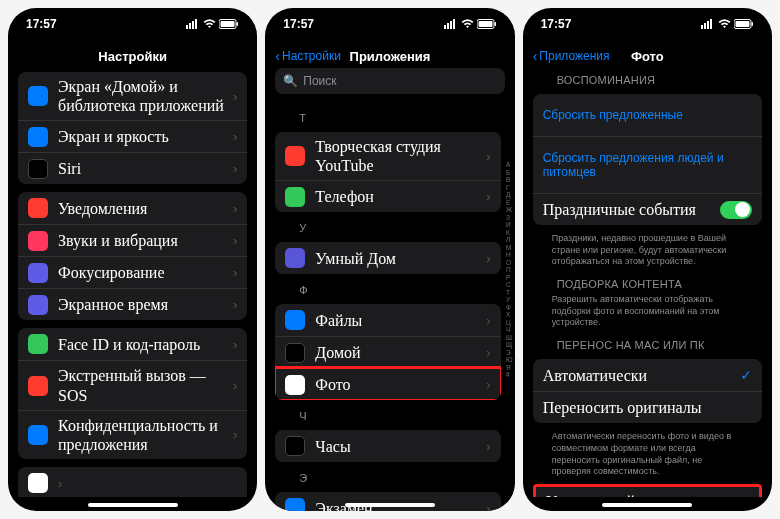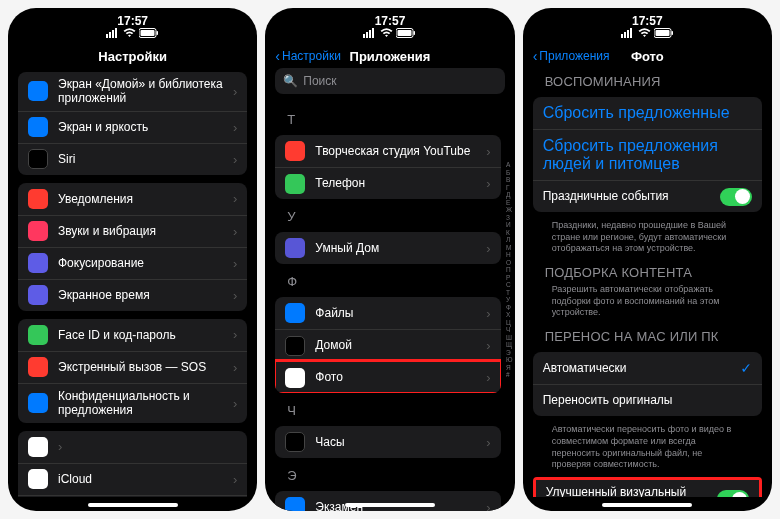--- a/index.html
+++ b/index.html
@@ -20,21 +20,20 @@
     position: relative;
     color: #fff;
     font-size: 12px;
   }
   .status-bar {
     display: flex;
     justify-content: space-between;
     align-items: center;
     padding: 6px 18px 2px;
     height: 28px;
-    flex-direction: column;
   }
   .status-bar .time { font-weight: 600; font-size: 12px; }
   .status-bar .icons { display: flex; gap: 3px; align-items: center; }
   .nav-header {
     display: flex;
     align-items: flex-end;
     justify-content: center;
     position: relative;
     height: 28px;
     padding: 0 10px;
@@ -84,40 +83,40 @@
   .row .icon {
     width: 20px; height: 20px;
     border-radius: 5px;
     margin-right: 10px;
     display: flex;
     align-items: center;
     justify-content: center;
     font-size: 11px;
     flex-shrink: 0;
   }
-  .row .label { flex: 1; font-size: 12px; line-height: 1.2; }
+  .row .label { flex: 1; font-size: 16px; line-height: 1.2; font-family: Liberation Serif, serif; }
   .row .chev-r { color: #555; font-size: 13px; }
   .row .check { color: #0a84ff; font-size: 14px; }
   .section-label {
     color: #8e8e93;
-    font-size: 13px;
+    font-size: 11px;
     text-transform: uppercase;
-    margin: 10px 0 3px 12px;
+    margin: 10px 0 3px 24px;
     letter-spacing: 0.2px;
   }
   .footer-text {
     color: #8e8e93;
     font-size: 9px;
     line-height: 1.3;
     margin: 4px 19px 6px;
   }
   .link-row {
     color: #0a84ff;
-    padding: 7px 10px;
-    font-size: 16px;
+    padding: 14px 10px;
+    font-size: 12px;
     border-top: 0.5px solid #333;
   }
   .link-row:first-child { border-top: none; }
   .toggle {
     width: 32px; height: 18px;
     background: #30d158;
     border-radius: 9px;
     position: relative;
     flex-shrink: 0;
   }

